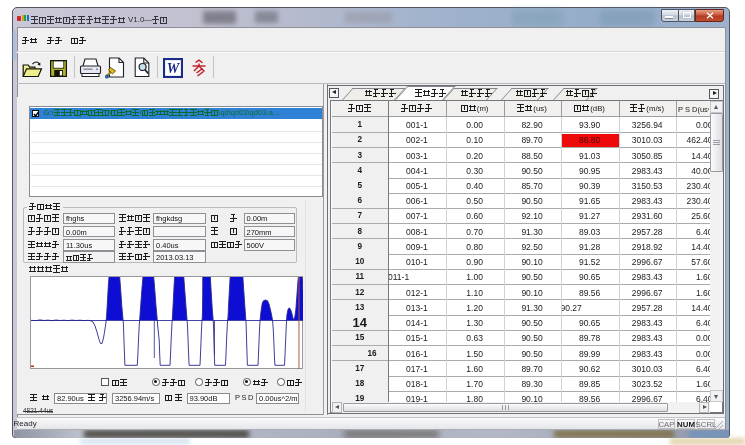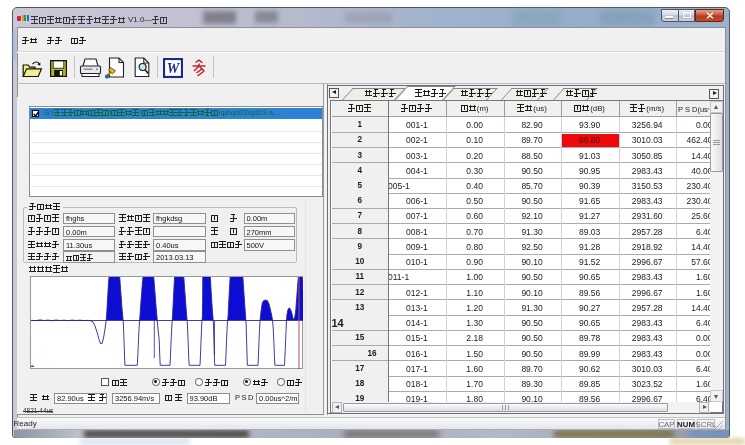--- a/index.html
+++ b/index.html
@@ -273,21 +273,21 @@
 <div class="a" style="left:0.0px;top:49.489999999999995px;width:56.5px;text-align:center;font-size:8.2px;font-weight:bold;color:#1b1b1b;white-space:nowrap">4</div>
 <div class="a" style="left:56.5px;top:49.489999999999995px;width:57.69999999999999px;text-align:center;font-size:8.5px;color:#1b1b1b;white-space:nowrap">004-1</div>
 <div class="a" style="left:114.19999999999999px;top:49.489999999999995px;width:57.900000000000034px;text-align:center;font-size:8.5px;color:#1b1b1b;white-space:nowrap">0.30</div>
 <div class="a" style="left:172.10000000000002px;top:49.489999999999995px;width:56.89999999999998px;text-align:center;font-size:8.5px;color:#1b1b1b;white-space:nowrap">90.50</div>
 <div class="a" style="left:229.0px;top:49.489999999999995px;width:58.200000000000045px;text-align:center;font-size:8.5px;color:#1b1b1b;white-space:nowrap">90.95</div>
 <div class="a" style="left:287.20000000000005px;top:49.489999999999995px;width:57.09999999999991px;text-align:center;font-size:8.5px;color:#1b1b1b;white-space:nowrap">2983.43</div>
 <div class="a" style="left:344.29999999999995px;top:49.489999999999995px;width:36.7px;text-align:right;font-size:8.5px;color:#1b1b1b;white-space:nowrap">40.00</div>
 <div class="a" style="left:0px;top:60.92px;width:56.5px;height:15.23px;background:#f0f0f0"></div>
 <div class="a" style="left:0px;top:75.45px;width:378px;height:1px;background:#ababab"></div>
 <div class="a" style="left:0.0px;top:64.72px;width:56.5px;text-align:center;font-size:8.2px;font-weight:bold;color:#1b1b1b;white-space:nowrap">5</div>
-<div class="a" style="left:56.5px;top:64.72px;width:57.69999999999999px;text-align:left;font-size:8.5px;color:#1b1b1b;white-space:nowrap">005-1</div>
+<div class="a" style="left:56.5px;top:64.72px;width:57.69999999999999px;text-align:center;font-size:8.5px;color:#1b1b1b;white-space:nowrap">005-1</div>
 <div class="a" style="left:114.19999999999999px;top:64.72px;width:57.900000000000034px;text-align:center;font-size:8.5px;color:#1b1b1b;white-space:nowrap">0.40</div>
 <div class="a" style="left:172.10000000000002px;top:64.72px;width:56.89999999999998px;text-align:center;font-size:8.5px;color:#1b1b1b;white-space:nowrap">85.70</div>
 <div class="a" style="left:229.0px;top:64.72px;width:58.200000000000045px;text-align:center;font-size:8.5px;color:#1b1b1b;white-space:nowrap">90.39</div>
 <div class="a" style="left:287.20000000000005px;top:64.72px;width:57.09999999999991px;text-align:center;font-size:8.5px;color:#1b1b1b;white-space:nowrap">3150.53</div>
 <div class="a" style="left:344.29999999999995px;top:64.72px;width:36.7px;text-align:right;font-size:8.5px;color:#1b1b1b;white-space:nowrap">230.40</div>
 <div class="a" style="left:0px;top:76.15px;width:56.5px;height:15.23px;background:#f0f0f0"></div>
 <div class="a" style="left:0px;top:90.68px;width:378px;height:1px;background:#ababab"></div>
 <div class="a" style="left:0.0px;top:79.95px;width:56.5px;text-align:center;font-size:8.2px;font-weight:bold;color:#1b1b1b;white-space:nowrap">6</div>
 <div class="a" style="left:56.5px;top:79.95px;width:57.69999999999999px;text-align:center;font-size:8.5px;color:#1b1b1b;white-space:nowrap">006-1</div>
 <div class="a" style="left:114.19999999999999px;top:79.95px;width:57.900000000000034px;text-align:center;font-size:8.5px;color:#1b1b1b;white-space:nowrap">0.50</div>
@@ -348,37 +348,37 @@
 <div class="a" style="left:172.10000000000002px;top:171.33px;width:56.89999999999998px;text-align:center;font-size:8.5px;color:#1b1b1b;white-space:nowrap">90.10</div>
 <div class="a" style="left:229.0px;top:171.33px;width:58.200000000000045px;text-align:center;font-size:8.5px;color:#1b1b1b;white-space:nowrap">89.56</div>
 <div class="a" style="left:287.20000000000005px;top:171.33px;width:57.09999999999991px;text-align:center;font-size:8.5px;color:#1b1b1b;white-space:nowrap">2996.67</div>
 <div class="a" style="left:344.29999999999995px;top:171.33px;width:36.7px;text-align:right;font-size:8.5px;color:#1b1b1b;white-space:nowrap">1.60</div>
 <div class="a" style="left:0px;top:182.76px;width:56.5px;height:15.23px;background:#f0f0f0"></div>
 <div class="a" style="left:0px;top:197.29px;width:378px;height:1px;background:#ababab"></div>
 <div class="a" style="left:0.0px;top:186.56px;width:56.5px;text-align:center;font-size:8.2px;font-weight:bold;color:#1b1b1b;white-space:nowrap">13</div>
 <div class="a" style="left:56.5px;top:186.56px;width:57.69999999999999px;text-align:center;font-size:8.5px;color:#1b1b1b;white-space:nowrap">013-1</div>
 <div class="a" style="left:114.19999999999999px;top:186.56px;width:57.900000000000034px;text-align:center;font-size:8.5px;color:#1b1b1b;white-space:nowrap">1.20</div>
 <div class="a" style="left:172.10000000000002px;top:186.56px;width:56.89999999999998px;text-align:center;font-size:8.5px;color:#1b1b1b;white-space:nowrap">91.30</div>
-<div class="a" style="left:229.0px;top:186.56px;width:58.200000000000045px;text-align:center;font-size:8.5px;color:#1b1b1b;white-space:nowrap">90.27</div>
+<div class="a" style="left:229.0px;top:186.56px;width:58.200000000000045px;text-align:left;font-size:8.5px;color:#1b1b1b;white-space:nowrap">90.27</div>
 <div class="a" style="left:287.20000000000005px;top:186.56px;width:57.09999999999991px;text-align:center;font-size:8.5px;color:#1b1b1b;white-space:nowrap">2957.28</div>
 <div class="a" style="left:344.29999999999995px;top:186.56px;width:36.7px;text-align:right;font-size:8.5px;color:#1b1b1b;white-space:nowrap">14.40</div>
 <div class="a" style="left:0px;top:197.99px;width:56.5px;height:15.23px;background:#f0f0f0"></div>
 <div class="a" style="left:0px;top:212.52px;width:378px;height:1px;background:#ababab"></div>
-<div class="a" style="left:0.0px;top:201.79000000000002px;width:56.5px;font-size:11px;font-weight:bold;color:#1b1b1b;white-space:nowrap">14</div>
+<div class="a" style="left:0.0px;top:201.79000000000002px;width:56.5px;text-align:center;font-size:13px;font-weight:bold;color:#1b1b1b;white-space:nowrap">14</div>
 <div class="a" style="left:56.5px;top:201.79000000000002px;width:57.69999999999999px;text-align:center;font-size:8.5px;color:#1b1b1b;white-space:nowrap">014-1</div>
 <div class="a" style="left:114.19999999999999px;top:201.79000000000002px;width:57.900000000000034px;text-align:center;font-size:8.5px;color:#1b1b1b;white-space:nowrap">1.30</div>
 <div class="a" style="left:172.10000000000002px;top:201.79000000000002px;width:56.89999999999998px;text-align:center;font-size:8.5px;color:#1b1b1b;white-space:nowrap">90.50</div>
 <div class="a" style="left:229.0px;top:201.79000000000002px;width:58.200000000000045px;text-align:center;font-size:8.5px;color:#1b1b1b;white-space:nowrap">90.65</div>
 <div class="a" style="left:287.20000000000005px;top:201.79000000000002px;width:57.09999999999991px;text-align:center;font-size:8.5px;color:#1b1b1b;white-space:nowrap">2983.43</div>
 <div class="a" style="left:344.29999999999995px;top:201.79000000000002px;width:36.7px;text-align:right;font-size:8.5px;color:#1b1b1b;white-space:nowrap">6.40</div>
 <div class="a" style="left:0px;top:213.22px;width:56.5px;height:15.23px;background:#f0f0f0"></div>
 <div class="a" style="left:0px;top:227.75px;width:378px;height:1px;background:#ababab"></div>
 <div class="a" style="left:0.0px;top:217.02px;width:56.5px;text-align:center;font-size:8.2px;font-weight:bold;color:#1b1b1b;white-space:nowrap">15</div>
 <div class="a" style="left:56.5px;top:217.02px;width:57.69999999999999px;text-align:center;font-size:8.5px;color:#1b1b1b;white-space:nowrap">015-1</div>
-<div class="a" style="left:114.19999999999999px;top:217.02px;width:57.900000000000034px;text-align:center;font-size:8.5px;color:#1b1b1b;white-space:nowrap">2.18</div>
+<div class="a" style="left:114.19999999999999px;top:217.02px;width:57.900000000000034px;text-align:center;font-size:8.5px;color:#1b1b1b;white-space:nowrap">0.63</div>
 <div class="a" style="left:172.10000000000002px;top:217.02px;width:56.89999999999998px;text-align:center;font-size:8.5px;color:#1b1b1b;white-space:nowrap">90.50</div>
 <div class="a" style="left:229.0px;top:217.02px;width:58.200000000000045px;text-align:center;font-size:8.5px;color:#1b1b1b;white-space:nowrap">89.78</div>
 <div class="a" style="left:287.20000000000005px;top:217.02px;width:57.09999999999991px;text-align:center;font-size:8.5px;color:#1b1b1b;white-space:nowrap">2983.43</div>
 <div class="a" style="left:344.29999999999995px;top:217.02px;width:36.7px;text-align:right;font-size:8.5px;color:#1b1b1b;white-space:nowrap">0.00</div>
 <div class="a" style="left:0px;top:228.45000000000002px;width:56.5px;height:15.23px;background:#f0f0f0"></div>
 <div class="a" style="left:0px;top:242.98000000000002px;width:378px;height:1px;background:#ababab"></div>
 <div class="a" style="left:0.0px;top:232.25000000000003px;width:45px;text-align:right;font-size:8.2px;font-weight:bold;color:#1b1b1b;white-space:nowrap">16</div>
 <div class="a" style="left:56.5px;top:232.25000000000003px;width:57.69999999999999px;text-align:center;font-size:8.5px;color:#1b1b1b;white-space:nowrap">016-1</div>
 <div class="a" style="left:114.19999999999999px;top:232.25000000000003px;width:57.900000000000034px;text-align:center;font-size:8.5px;color:#1b1b1b;white-space:nowrap">1.50</div>
 <div class="a" style="left:172.10000000000002px;top:232.25000000000003px;width:56.89999999999998px;text-align:center;font-size:8.5px;color:#1b1b1b;white-space:nowrap">90.50</div>

